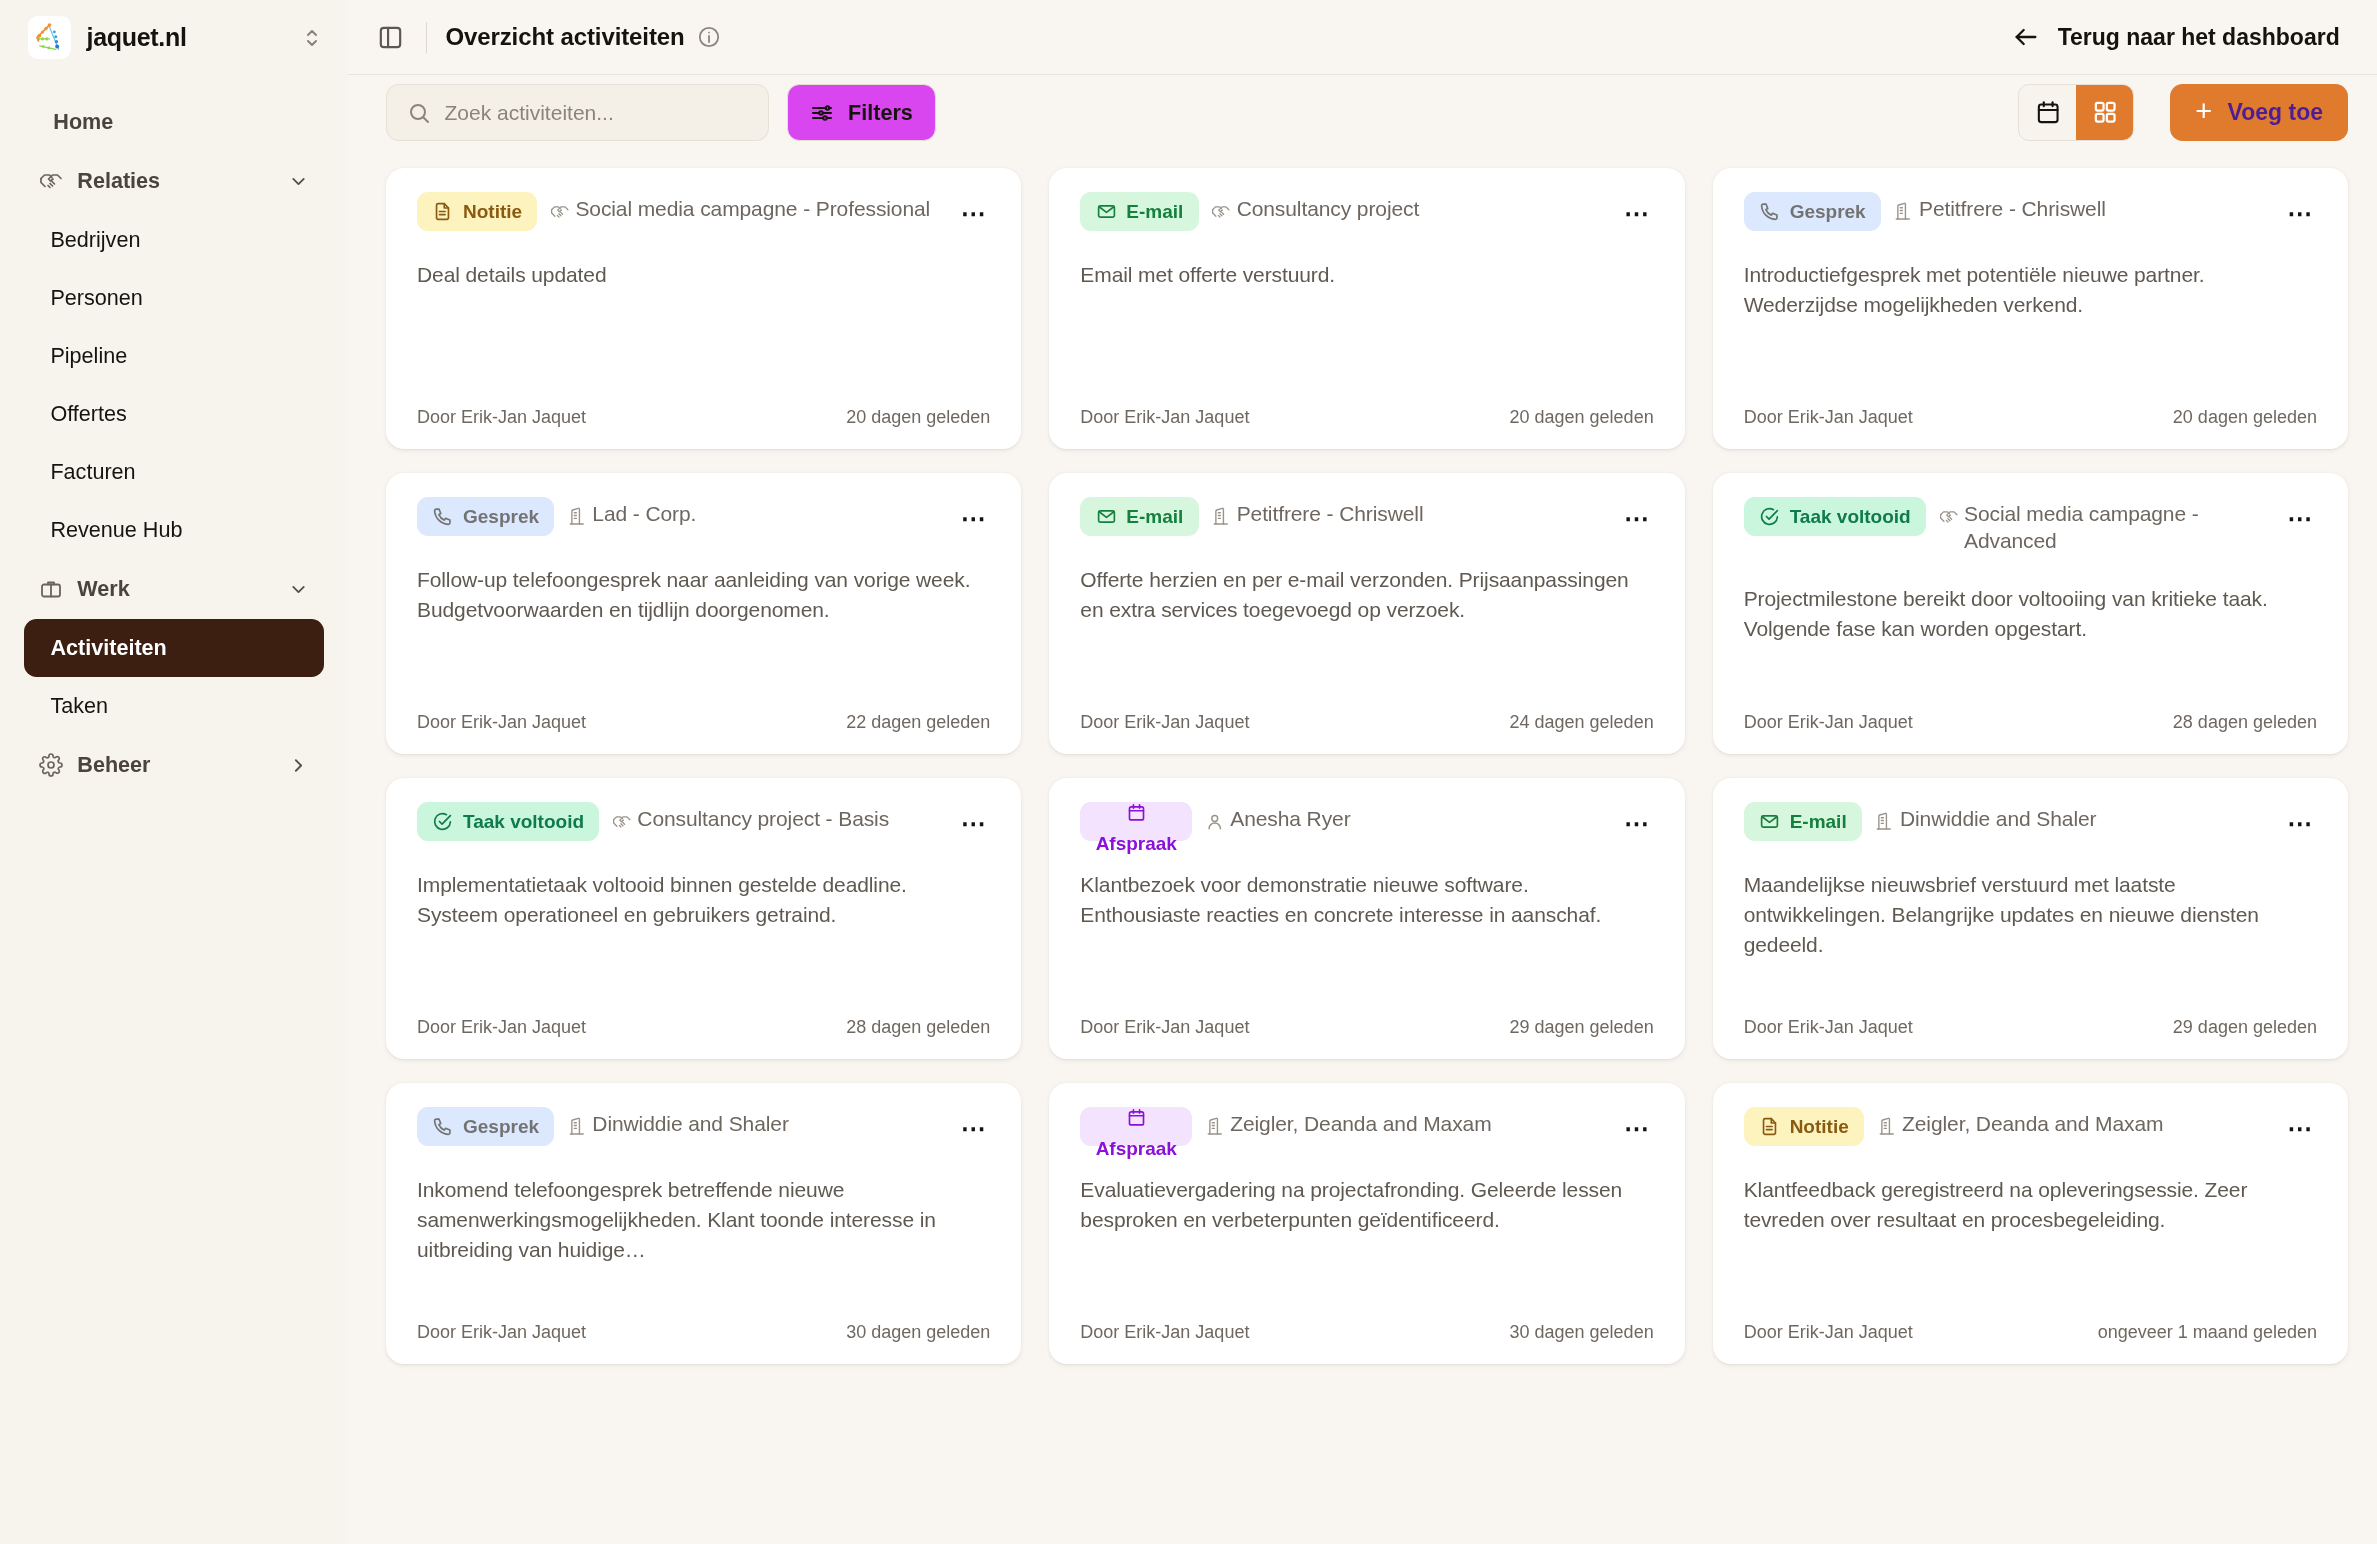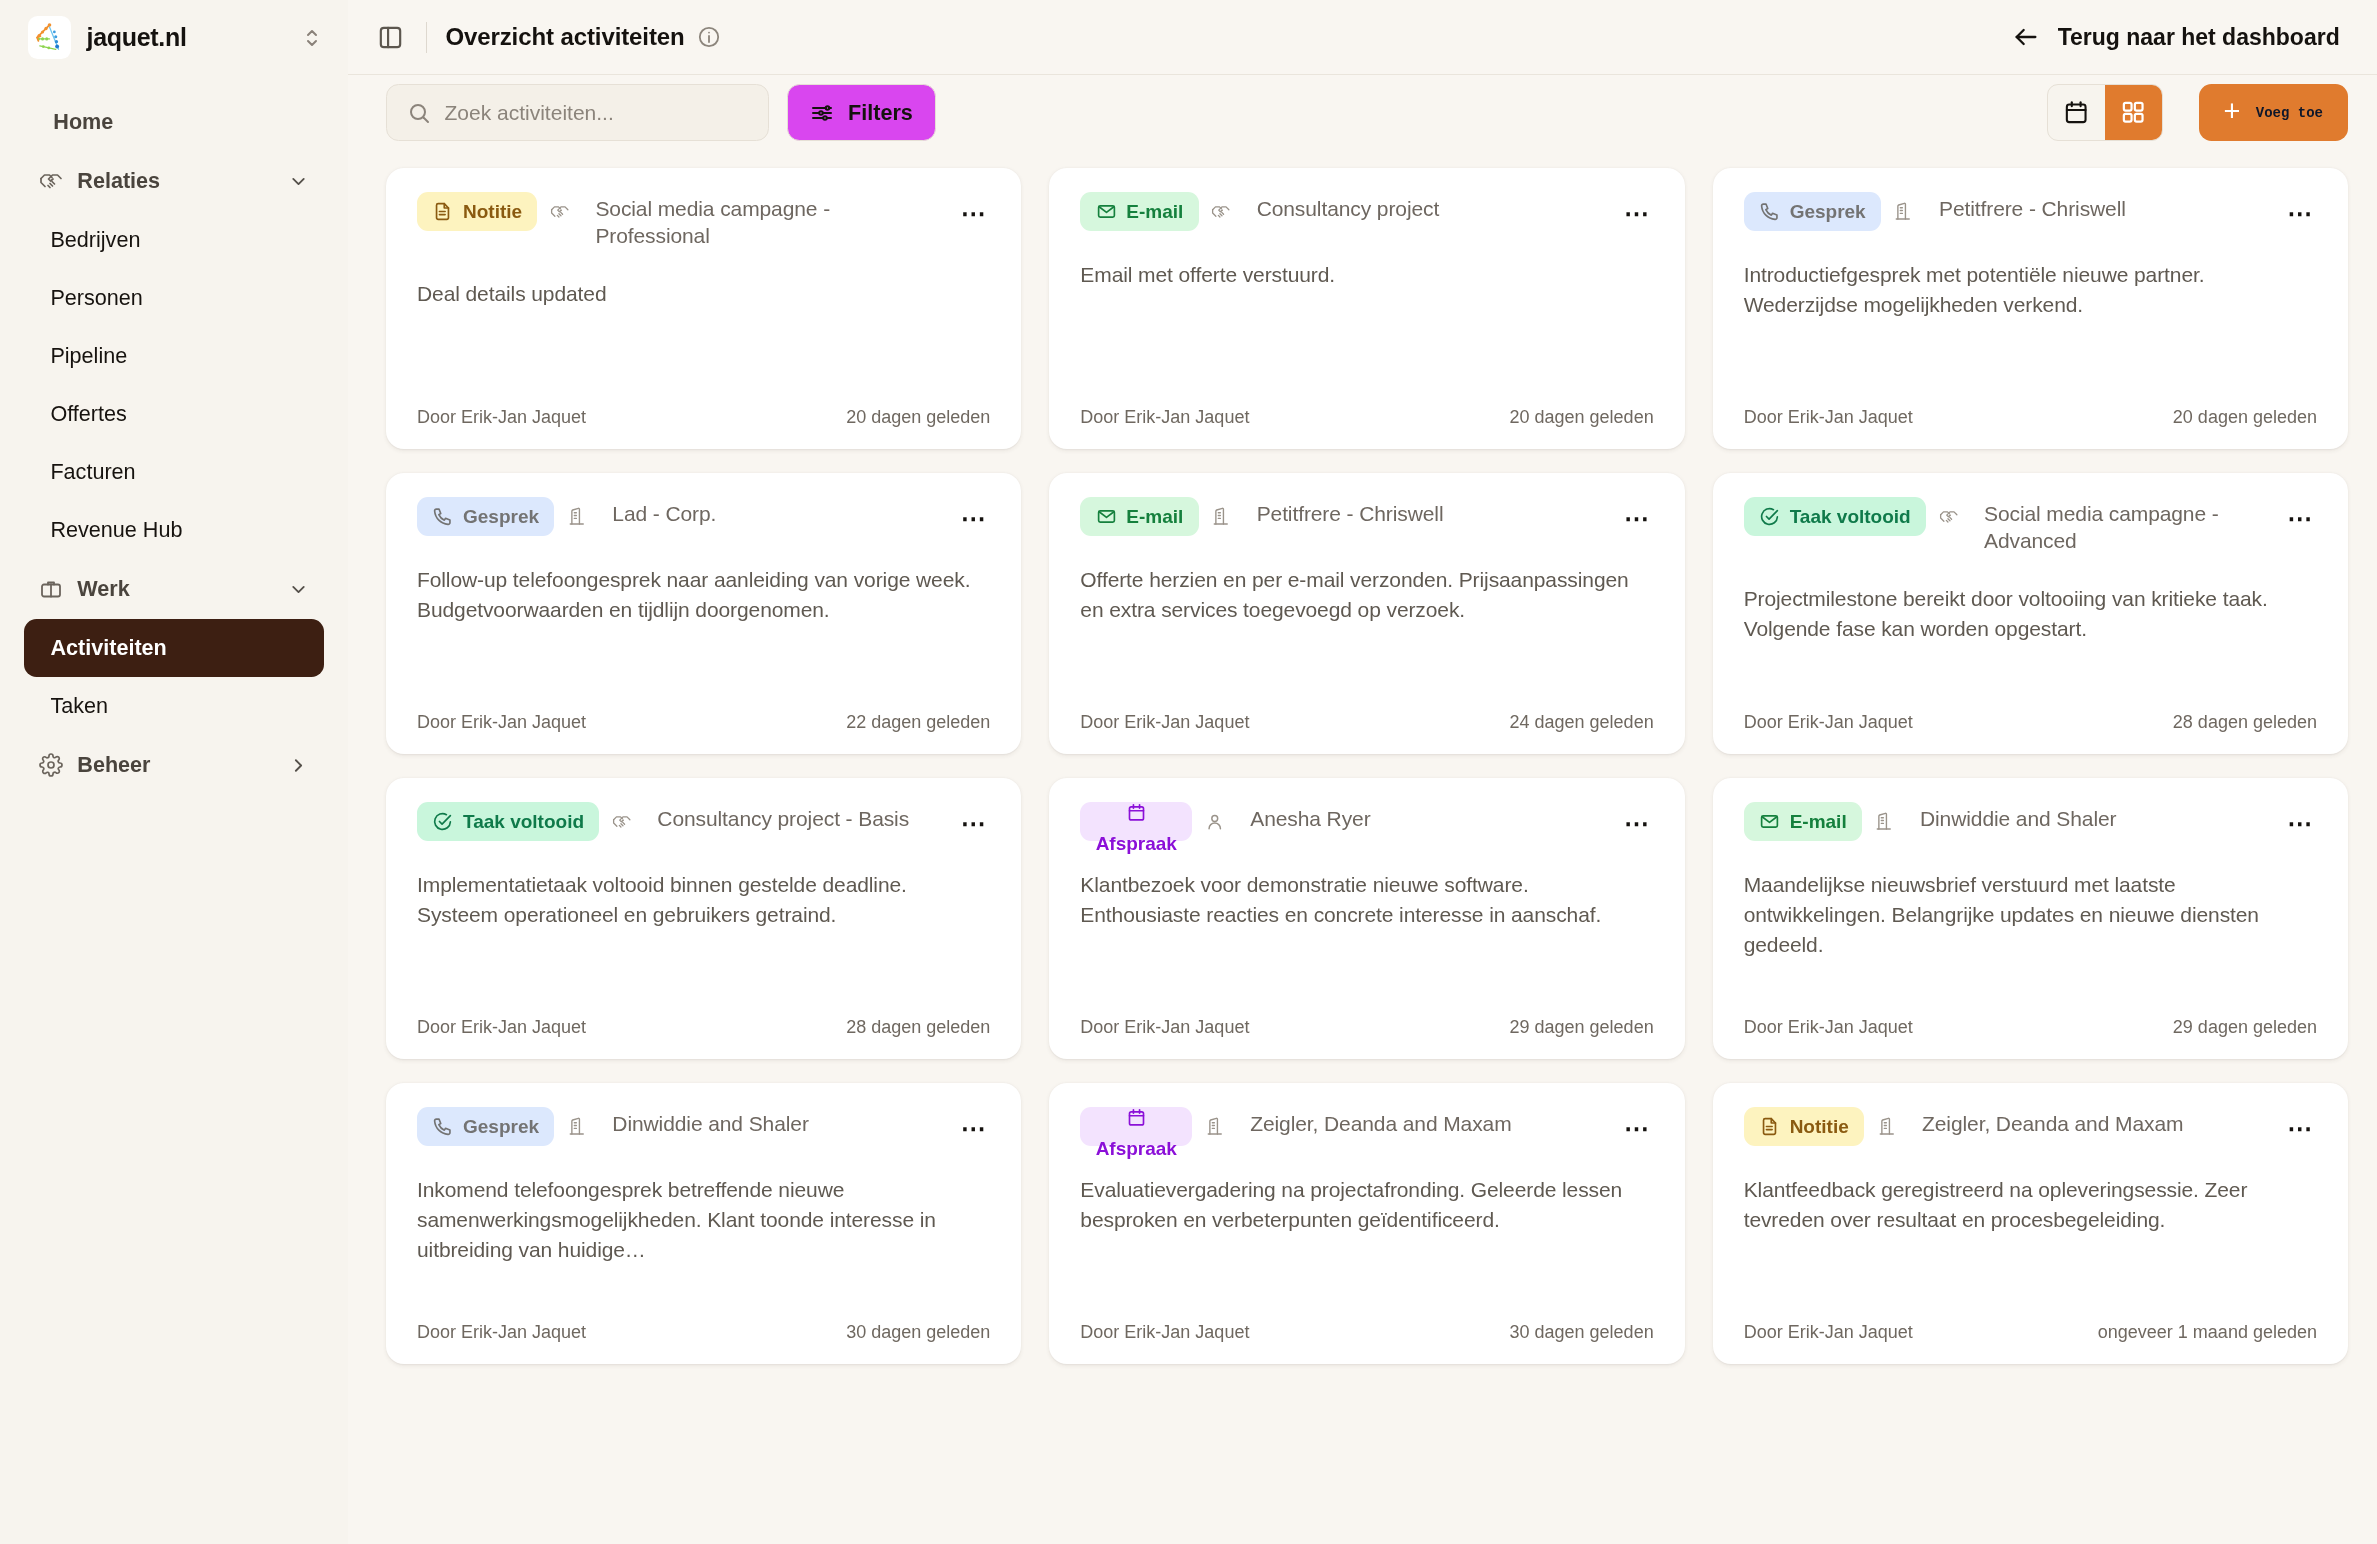--- a/index.html
+++ b/index.html
@@ -130,21 +130,21 @@
     cursor: pointer; color: #15120f;
   }
   .view-btn svg { width: 26.4px; height: 26.4px; display: block; }
   .view-btn.active { background: #e07b2e; color: #ffffff; }
   .add-btn {
     height: 57px; background: #e07b2e; border-radius: 12.5px;
     display: flex; align-items: center; gap: 15.3px;
     padding: 0 25px; cursor: pointer; margin-left: 18px;
   }
   .add-btn .plus { font-size: 29px; color: #fff; line-height: 1; font-weight: 400; margin-top: -2.8px; }
-  .add-btn .lbl { font-size: 14px; font-weight: 700; color: #0f172a; font-family: Liberation Mono, monospace; }
+  .add-btn .lbl { font-size: 23px; font-weight: 700; color: #4c1d95; }
 
   
   .grid-wrap {
     flex: 1; overflow: hidden; padding: 18px 29px 0 38px;
     background: #f9f6f1;
   }
   .grid {
     display: grid; grid-template-columns: repeat(3, 1fr);
     gap: 24px 28px;
   }
@@ -164,21 +164,21 @@
   }
   .badge .bic { width: 21px; height: 21px; flex: 0 0 21px; }
   .badge .bic svg { width: 100%; height: 100%; display: block; }
   .badge.notitie  { background: #fdf3bf; color: #8a5a10; }
   .badge.email    { background: #d6f7dd; color: #15803d; }
   .badge.gesprek  { background: #dce8fd; color: #737373; }
   .badge.taak     { background: #c9f6dc; color: #0f7a4a; }
   .badge.afspraak { background: #f3e3fe; color: #8b10d8; flex-direction: column; }
 
   .card-subject {
-    display: flex; align-items: flex-start; gap: 26px;
+    display: flex; align-items: flex-start; gap: 6px;
     flex: 1; min-width: 0; padding-top: 4.2px;
   }
   .card-subject .sic { width: 19.5px; height: 19.5px; flex: 0 0 19.5px; color: #9a938a; margin-top: 5.6px; }
   .card-subject .sic svg { width: 100%; height: 100%; display: block; }
   .card-subject .stxt {
     font-size: 21px; color: #6e6760; line-height: 1.28;
     letter-spacing: -0.1px; word-break: break-word;
   }
   .card-menu {
     flex: 0 0 auto; width: 33px; height: 33px; margin-top: 4.2px;

